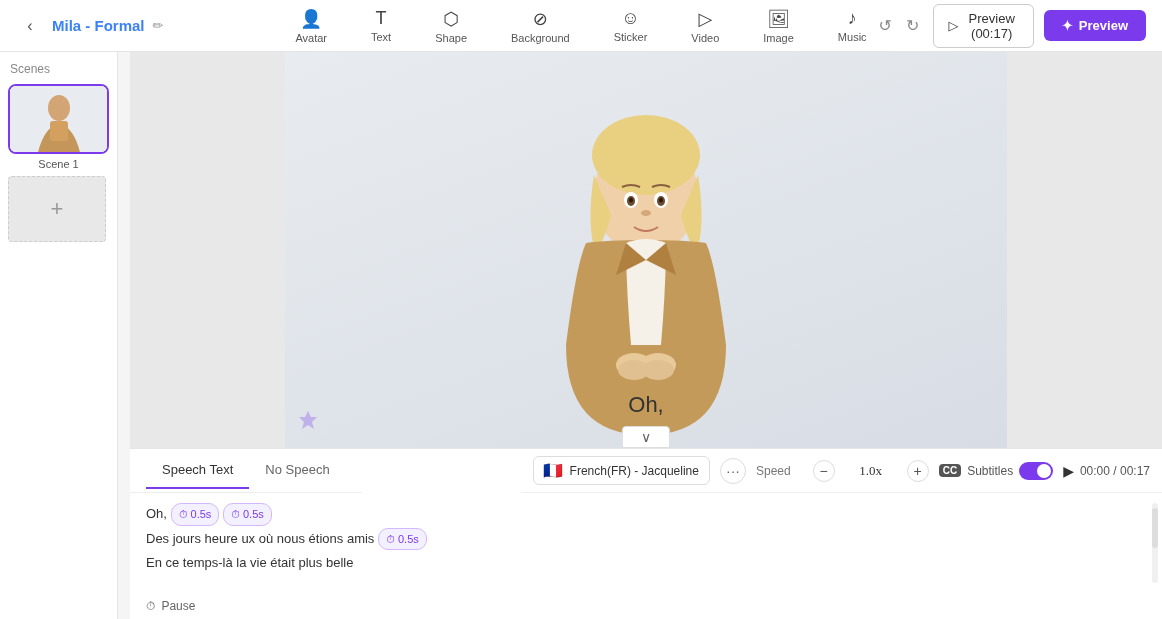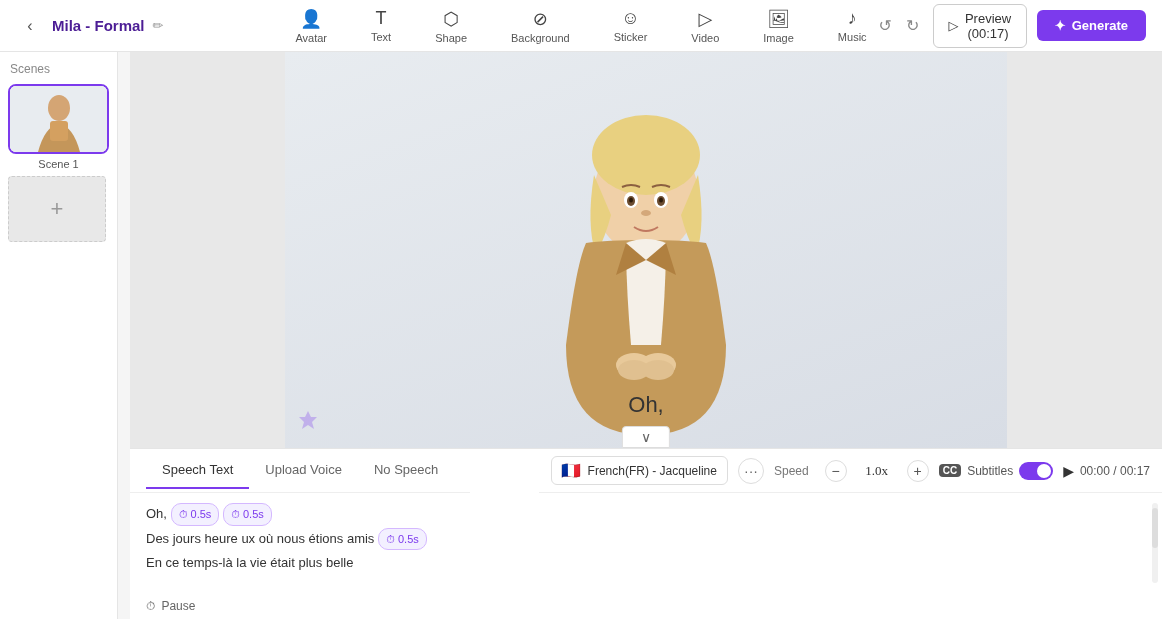--- a/index.html
+++ b/index.html
@@ -5,21 +5,21 @@
     * { box-sizing: border-box; margin: 0; padding: 0; }
     body { font-family: -apple-system, BlinkMacSystemFont, 'Segoe UI', sans-serif; background: #f5f5f5; height: 619px; overflow: hidden; display: flex; flex-direction: column; }
 
     
     .top-bar {
       display: flex; align-items: center; background: #fff;
       border-bottom: 1px solid #e5e5e5; padding: 0 16px; height: 52px; flex-shrink: 0;
     }
     .top-bar-left { display: flex; align-items: center; gap: 8px; flex: 1; }
     .back-btn { width: 28px; height: 28px; border: none; background: none; cursor: pointer; display: flex; align-items: center; justify-content: center; color: #555; font-size: 16px; }
-    .project-name { font-size: 15px; font-weight: 600; color: #4c1d95; }
+    .project-name { font-size: 15px; font-weight: 600; color: #3b82f6; }
     .edit-icon { color: #999; font-size: 13px; cursor: pointer; }
 
     .top-bar-center { display: flex; align-items: center; gap: 28px; }
     .tool-item { display: flex; flex-direction: column; align-items: center; gap: 2px; cursor: pointer; padding: 4px 8px; border-radius: 6px; }
     .tool-icon { font-size: 18px; color: #444; }
     .tool-label { font-size: 11px; color: #555; }
 
     .top-bar-right { display: flex; align-items: center; gap: 10px; flex: 1; justify-content: flex-end; }
     .undo-redo { display: flex; gap: 6px; }
     .undo-btn, .redo-btn { background: none; border: none; cursor: pointer; font-size: 16px; color: #888; padding: 4px; }
@@ -47,21 +47,21 @@
     .collapse-btn { position: absolute; bottom: 0; left: 50%; transform: translateX(-50%); background: #fff; border: 1px solid #ddd; border-radius: 4px 4px 0 0; padding: 2px 18px; cursor: pointer; font-size: 14px; color: #666; }
 
     
     .bottom-panel { background: #fff; border-top: 1px solid #e5e5e5; flex-shrink: 0; }
     .bottom-tabs { display: flex; align-items: center; border-bottom: 1px solid #eee; padding: 0 16px; height: 44px; gap: 0; }
     .tab-item { padding: 10px 16px; font-size: 13px; color: #666; cursor: pointer; border-bottom: 2px solid transparent; }
     .tab-item.active { color: #333; font-weight: 500; border-bottom: 2px solid #7c3aed; }
     .voice-selector { display: flex; align-items: center; gap: 6px; border: 1px solid #ddd; border-radius: 6px; padding: 4px 10px; cursor: pointer; font-size: 12px; color: #333; }
     .flag-icon { font-size: 16px; }
     .more-btn { background: none; border: 1px solid #ddd; border-radius: 50%; width: 26px; height: 26px; cursor: pointer; font-size: 14px; color: #666; display: flex; align-items: center; justify-content: center; }
-    .speed-control { display: flex; align-items: center; gap: 16px; font-size: 12px; color: #555; }
+    .speed-control { display: flex; align-items: center; gap: 22px; font-size: 12px; color: #555; }
     .speed-label { font-size: 12px; color: #777; }
     .speed-minus, .speed-plus { background: none; border: 1px solid #ddd; border-radius: 50%; width: 22px; height: 22px; cursor: pointer; font-size: 14px; color: #555; display: flex; align-items: center; justify-content: center; }
     .speed-val { font-size: 13px; font-weight: 500; color: #333; min-width: 28px; text-align: center; font-family: Liberation Serif, serif; }
     .subtitles-control { display: flex; align-items: center; gap: 6px; font-size: 12px; color: #555; }
     .cc-icon { background: #555; color: #fff; font-size: 10px; padding: 1px 4px; border-radius: 4px; font-weight: bold; }
     .toggle { width: 34px; height: 18px; background: #7c3aed; border-radius: 9px; position: relative; cursor: pointer; }
     .toggle-knob { position: absolute; top: 2px; right: 2px; width: 14px; height: 14px; background: #fff; border-radius: 50%; }
     .playback-control { display: flex; align-items: center; gap: 6px; font-size: 12px; color: #555; }
     .play-btn { background: none; border: none; cursor: pointer; font-size: 14px; color: #333; }
     .time-display { font-size: 12px; color: #555; }
@@ -124,21 +124,21 @@
     <div class="undo-redo">
       <button class="undo-btn">↺</button>
       <button class="redo-btn">↻</button>
     </div>
     <button class="preview-btn">
       <span>▷</span>
       <span>Preview (00:17)</span>
     </button>
     <button class="generate-btn">
       <span>✦</span>
-      <span>Generate</span>
+      <span>Preview</span>
     </button>
   </div>
 </div>
 
 <div class="main-content">
 
   <div class="scenes-panel">
     <div class="scenes-label">Scenes</div>
     <div class="scene-thumb">
       <div class="scene-thumb-inner">
@@ -216,21 +216,20 @@
           <span>∨</span>
         </div>
       </div>
     </div>
 
     <div class="bottom-panel">
 
       <div class="bottom-tabs-row">
         <div class="bottom-tabs" style="flex:0 0 auto; border-bottom:1px solid #eee;">
           <div class="tab-item active">Speech Text</div>
-          <div class="tab-item">Upload Voice</div>
           <div class="tab-item">No Speech</div>
         </div>
 
         <div style="display:flex; align-items:center; gap:10px; margin-left:auto; padding: 0 12px; border-bottom:1px solid #eee; height:44px;">
           <div class="voice-selector">
             <span class="flag-icon">🇫🇷</span>
             <span style="font-size:12px;">French(FR) - Jacqueline</span>
           </div>
           <button class="more-btn">···</button>
 

